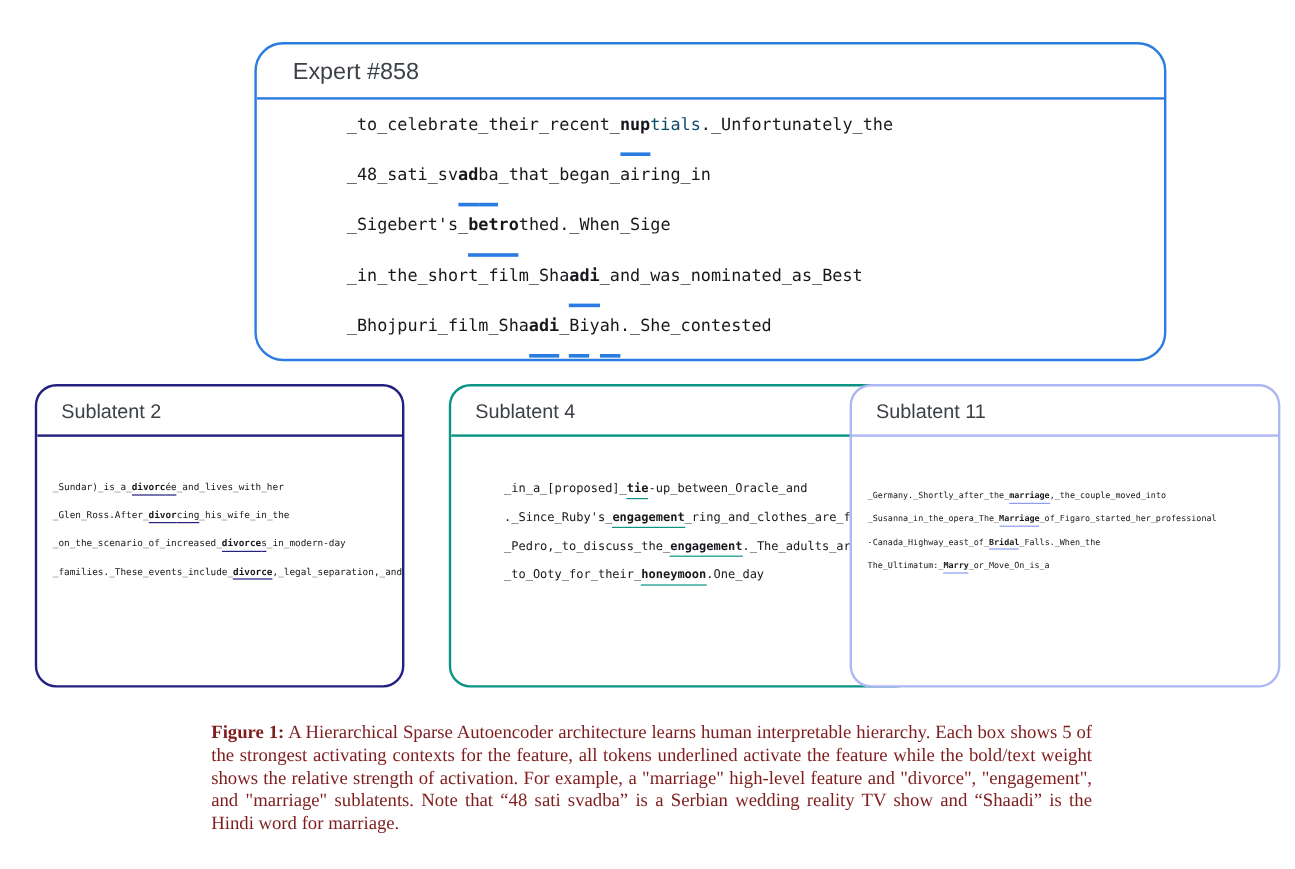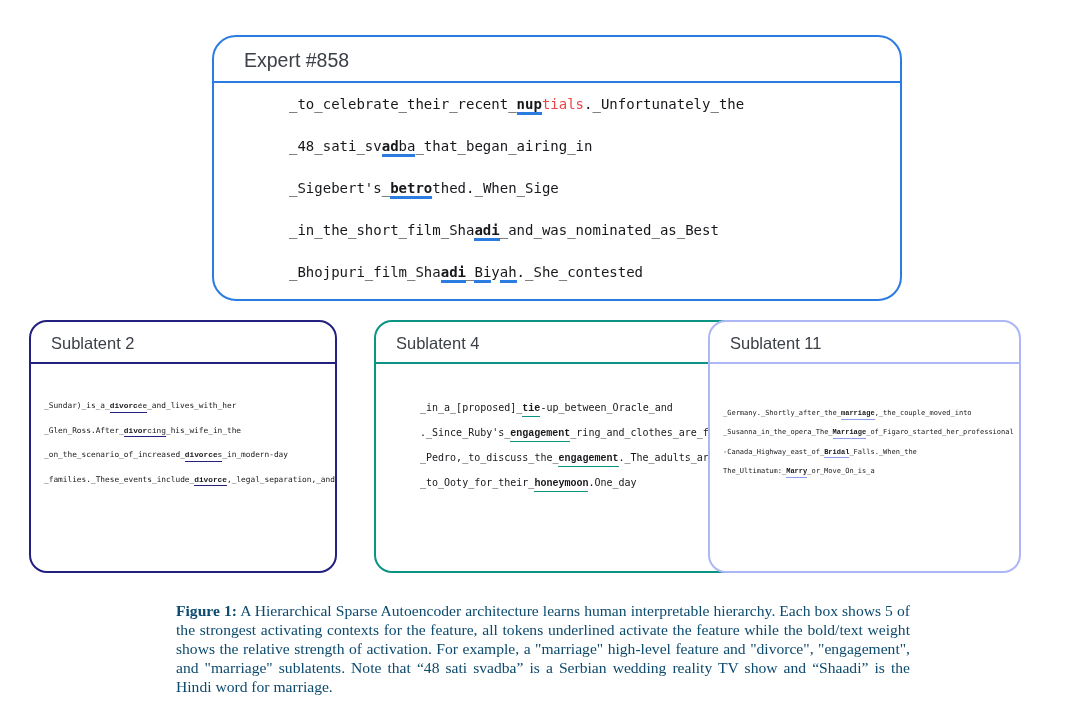--- a/index.html
+++ b/index.html
@@ -22,56 +22,56 @@
     color: #3c4047;
     border-bottom-style: solid;
     border-bottom-color: var(--bc);
   }
   .ctx-line {
     font-family: "DejaVu Sans Mono", monospace;
     white-space: pre;
     color: #17181c;
   }
   .ctx-line .b { font-weight: bold; }
-  .ctx-line .u { border-bottom: 3px solid var(--uc); padding-bottom: 0; }
-  .ctx-line .f { color: #ef4444; }
+  .ctx-line .u { border-bottom: 3px solid var(--uc); padding-bottom: 15px; }
+  .ctx-line .f { color: #0c4a6e; }
 
   
-  .expert { left: 212px; top: 35px; width: 690px; height: 266px; border-width: 2.5px; border-radius: 24px; }
+  .expert { left: 212px; top: 35px; width: 760px; height: 266px; border-width: 2.5px; border-radius: 24px; }
   .expert .hdr { height: 46px; line-height: 46px; padding-left: 30px; font-size: 19.5px; border-bottom-width: 2.5px; }
   .expert .lines { padding: 0 0 0 75px; }
   .expert .ctx-line { font-size: 14px; line-height: 42px; }
 
   
   .sub { top: 320px; height: 253px; border-width: 2px; border-radius: 18px; }
   .sub .hdr { height: 42px; line-height: 42px; padding-left: 20px; font-size: 16.5px; border-bottom-width: 2px; }
-  .sub .ctx-line .u { border-bottom-width: 1.5px; padding-bottom: 1.5px; font-family: Liberation Mono, monospace; }
+  .sub .ctx-line .u { border-bottom-width: 1.5px; padding-bottom: 1.5px; }
 
   .sub1 { left: 29px;  width: 308px; }
   .sub1 .lines { padding: 30px 0 0 13px; }
   .sub1 .ctx-line { font-size: 7.8px; line-height: 23.6px; }
 
   .sub2 { left: 374px; width: 390px; --hdrw: 2px; }
   .sub2 .lines { padding: 32px 0 0 12px; }
   .sub2 .ctx-line { font-size: 10px; line-height: 24px; margin-left: 32px; }
 
-  .sub3 { left: 708px; width: 313px; border-width: 2.5px; }
+  .sub3 { left: 708px; width: 359px; border-width: 2.5px; }
   .sub3 .hdr { border-bottom-width: 2.5px; }
   .sub3 .lines { padding: 40px 0 0 13px; }
   .sub3 .ctx-line { font-size: 7px; line-height: 19.4px; }
 
   
   .caption {
     position: absolute;
     left: 176px; top: 602px; width: 734px;
     margin: 0;
     font-family: "Liberation Serif", serif;
     font-size: 15.6px;
     line-height: 18.9px;
-    color: #0c4a6e;
+    color: #7f1d1d;
     text-align: justify;
   }
   .caption b { font-weight: bold; }
 </style>
 </head>
 <body>
 
 <div>
 
   <div class="card expert" style="--bc: #2b7ce0; --uc: #2b7ce0;">

